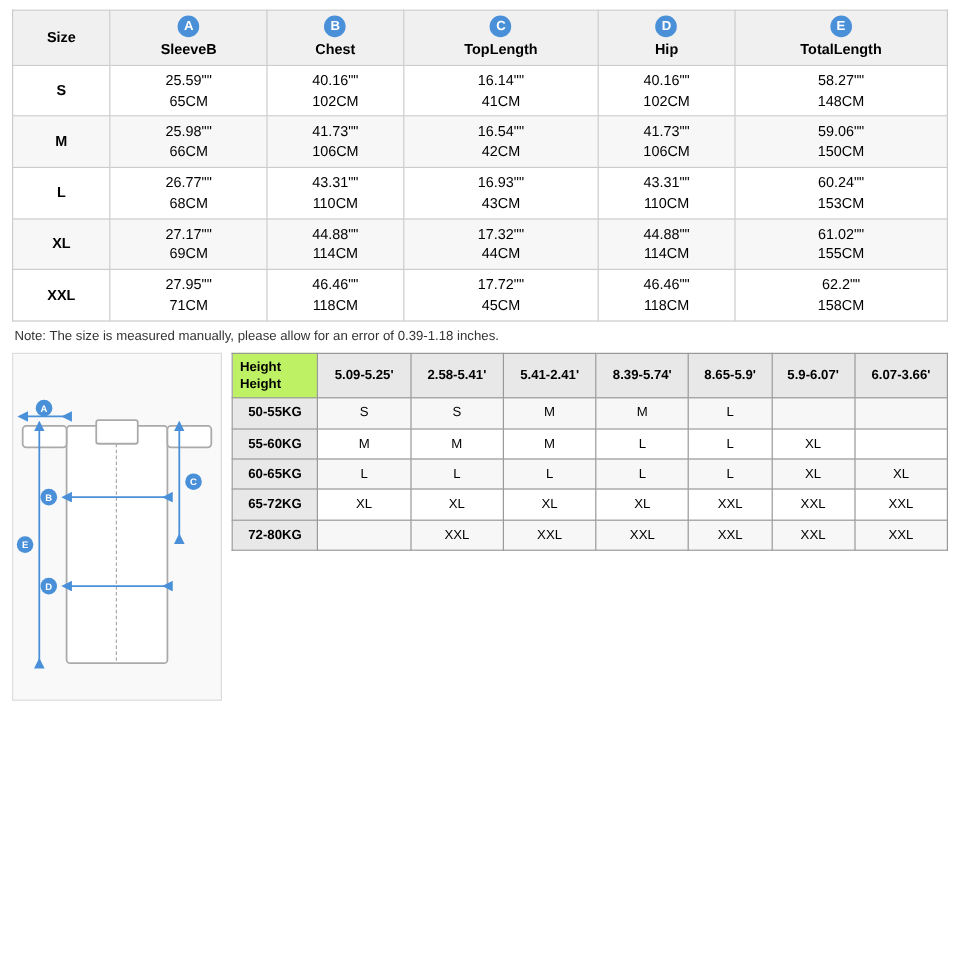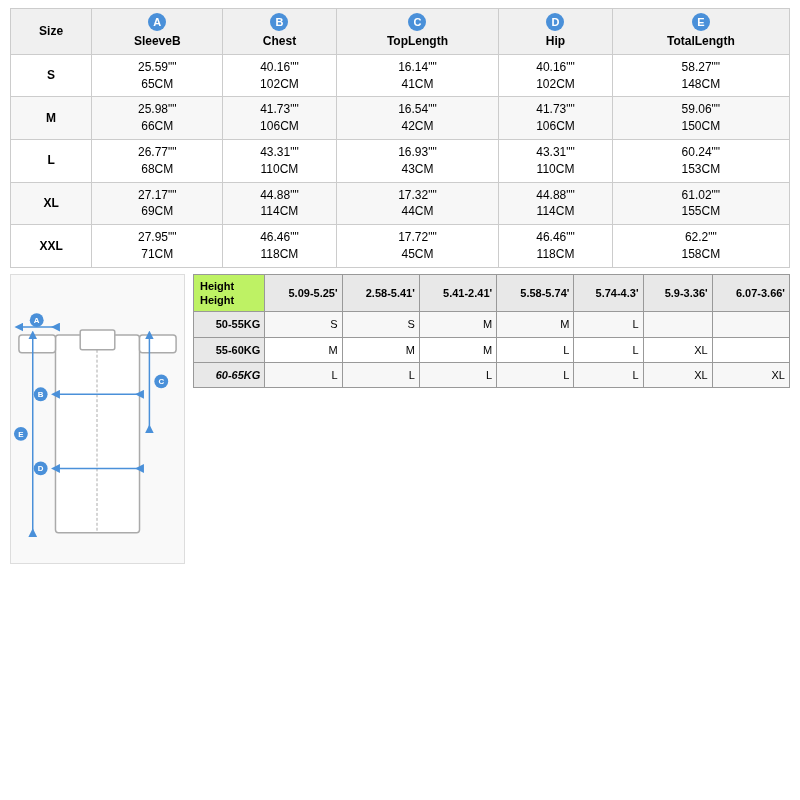--- a/index.html
+++ b/index.html
@@ -81,21 +81,21 @@
     }
 
     
     .wh-table {
       flex: 1;
       border-collapse: collapse;
       font-size: 11px;
     }
     .wh-table th, .wh-table td {
       border: 1px solid #999;
-      text-align: right;
+      text-align: center;
       padding: 5px 4px;
       line-height: 1.3;
     }
     .wh-table th {
       background: #e8e8e8;
       font-weight: bold;
     }
     .wh-table .header-cell {
       background: #bef264;
     }
@@ -178,20 +178,21 @@
           <td rowspan="1" style="font-weight:bold;">XXL</td>
           <td>27.95""<br>71CM</td>
           <td>46.46""<br>118CM</td>
           <td>17.72""<br>45CM</td>
           <td>46.46""<br>118CM</td>
           <td>62.2""<br>158CM</td>
         </tr>
       </tbody>
   </table>
 
+  <div class="note">Note: The size is measured manually, please allow for an error of 0.39-1.18 inches.</div>
 
   <div class="bottom-section">
 
     <div class="diagram">
       <svg viewBox="0 0 175 290">
 
         <rect x="45" y="60" width="85" height="200" rx="3" fill="white" stroke="#aaa" stroke-width="1.5"></rect>
 
         <rect x="70" y="55" width="35" height="20" rx="2" fill="white" stroke="#aaa" stroke-width="1.5"></rect>
 
@@ -235,23 +236,23 @@
     <table class="wh-table">
       <thead>
         <tr>
           <th class="header-cell" style="text-align:left; padding:4px 6px;">
             <span style="font-weight:bold;">Height</span><br>
             <span style="font-weight:bold;">Height</span>
           </th>
           <th>5.09-5.25'</th>
           <th>2.58-5.41'</th>
           <th>5.41-2.41'</th>
-          <th>5.58-5.74'</th>
-          <th>5.74-4.3'</th>
-          <th>5.9-3.36'</th>
+          <th>8.39-5.74'</th>
+          <th>8.65-5.9'</th>
+          <th>5.9-6.07'</th>
           <th>6.07-3.66'</th>
         </tr>
       </thead>
       <tbody id="wh-table-body">
           <tr>
             <td class="weight-col" style="font-weight:bold; background:#e8e8e8;">50-55KG</td>
             <td>S</td>
             <td>S</td>
             <td>M</td>
             <td>M</td>
@@ -263,25 +264,45 @@
             <td class="weight-col" style="font-weight:bold; background:#e8e8e8;">55-60KG</td>
             <td>M</td>
             <td>M</td>
             <td>M</td>
             <td>L</td>
             <td>L</td>
             <td>XL</td>
             <td></td>
           </tr>
           <tr>
-            <td class="weight-col" style="font-weight:bold; background:#e8e8e8;font-style:italic;">60-65KG</td>
-            <td>L</td>
-            <td>L</td>
-            <td>L</td>
-            <td>L</td>
-            <td>L</td>
-            <td>XL</td>
-            <td>XL</td>
+            <td class="weight-col" style="font-weight:bold; background:#e8e8e8;">60-65KG</td>
+            <td>L</td>
+            <td>L</td>
+            <td>L</td>
+            <td>L</td>
+            <td>L</td>
+            <td>XL</td>
+            <td>XL</td>
+          </tr>
+          <tr>
+            <td class="weight-col" style="font-weight:bold; background:#e8e8e8;">65-72KG</td>
+            <td>XL</td>
+            <td>XL</td>
+            <td>XL</td>
+            <td>XL</td>
+            <td>XXL</td>
+            <td>XXL</td>
+            <td>XXL</td>
+          </tr>
+          <tr>
+            <td class="weight-col" style="font-weight:bold; background:#e8e8e8;">72-80KG</td>
+            <td></td>
+            <td>XXL</td>
+            <td>XXL</td>
+            <td>XXL</td>
+            <td>XXL</td>
+            <td>XXL</td>
+            <td>XXL</td>
           </tr>
         </tbody>
     </table>
   </div>
 </div>
 
 </body></html>

